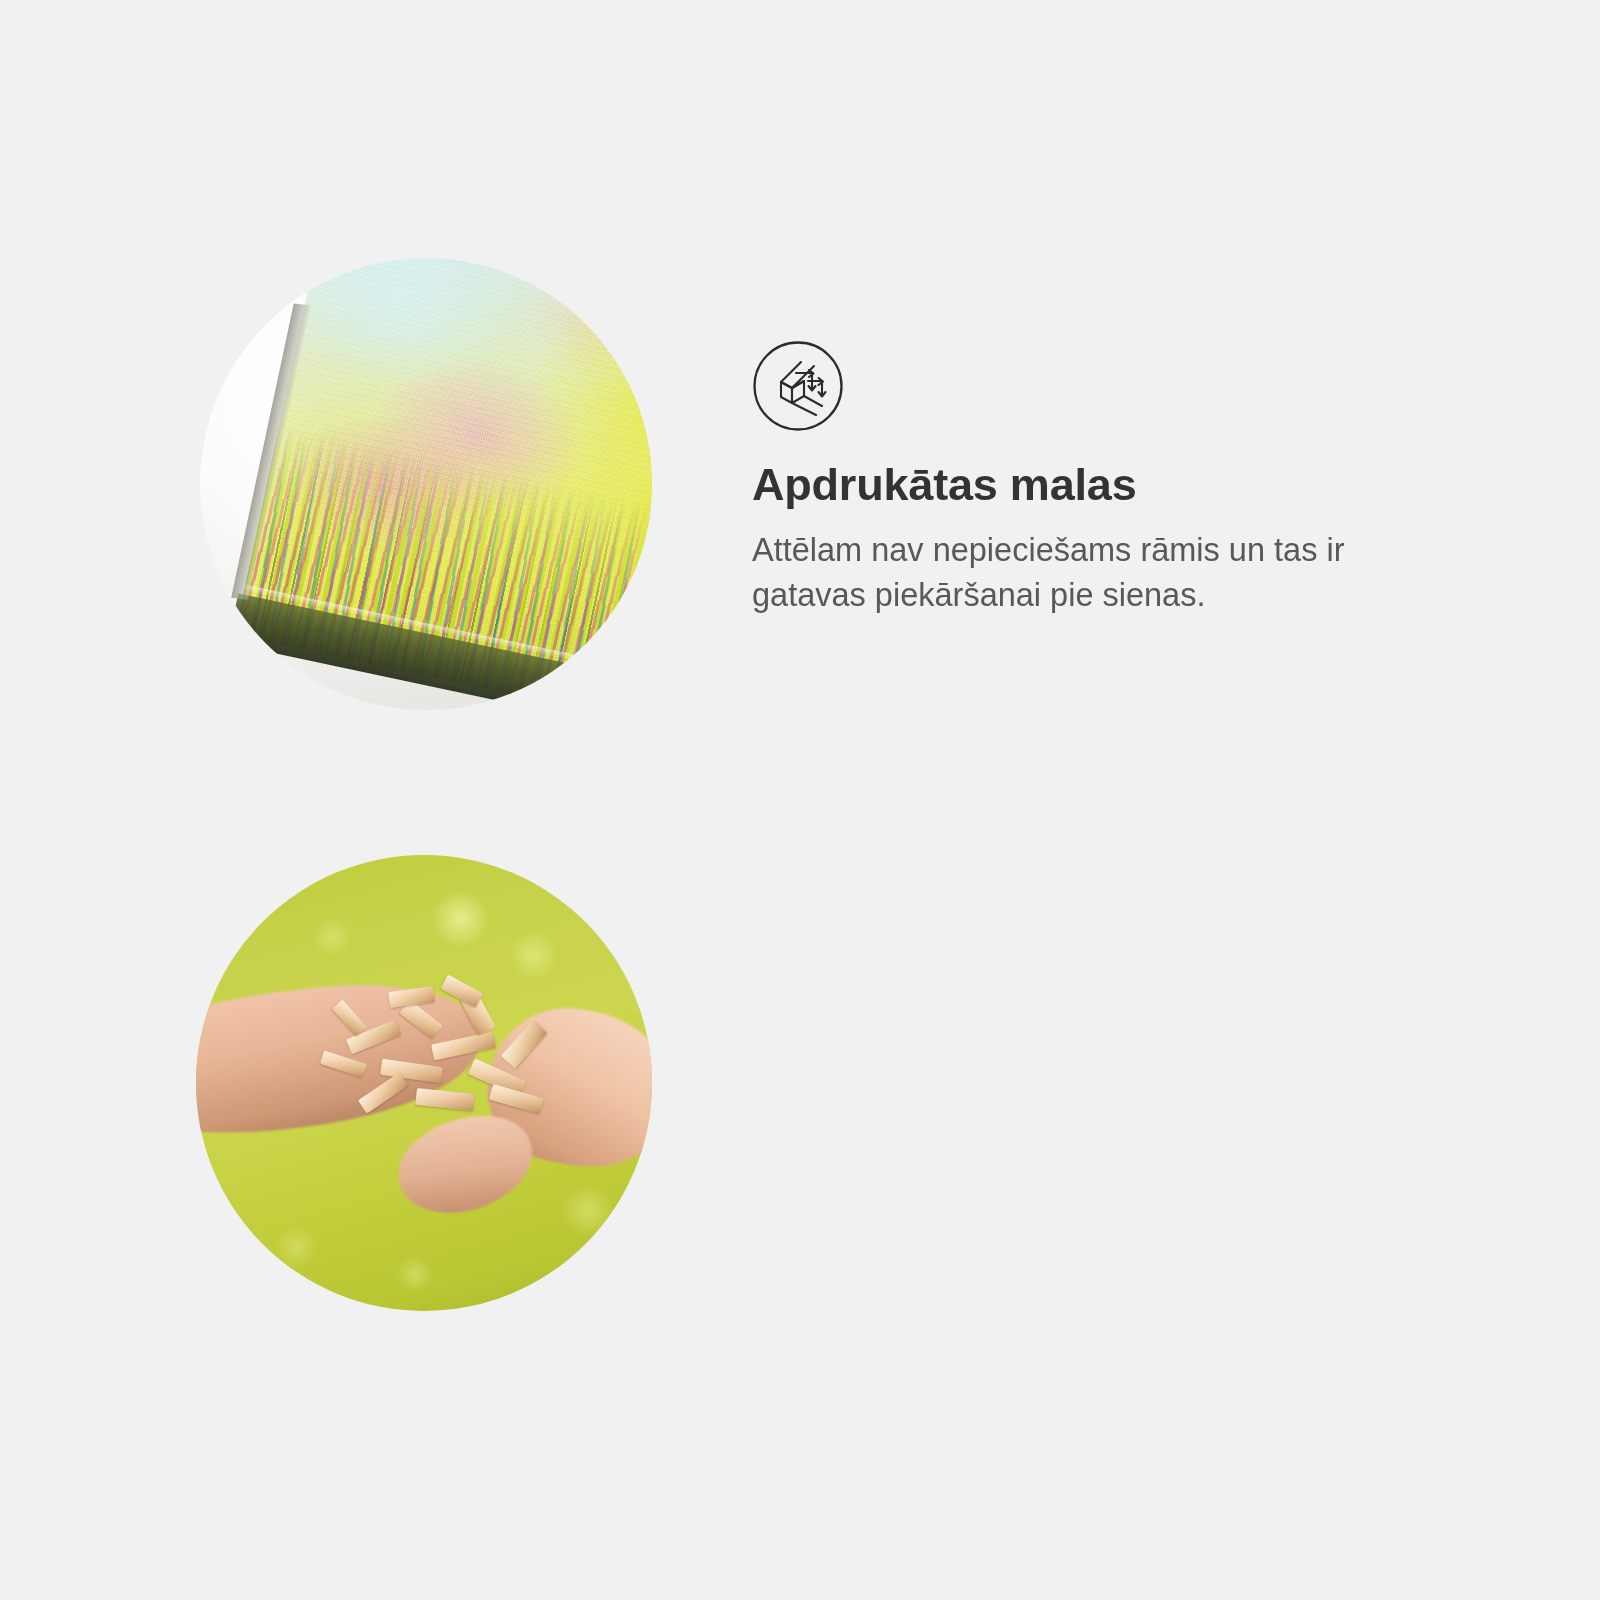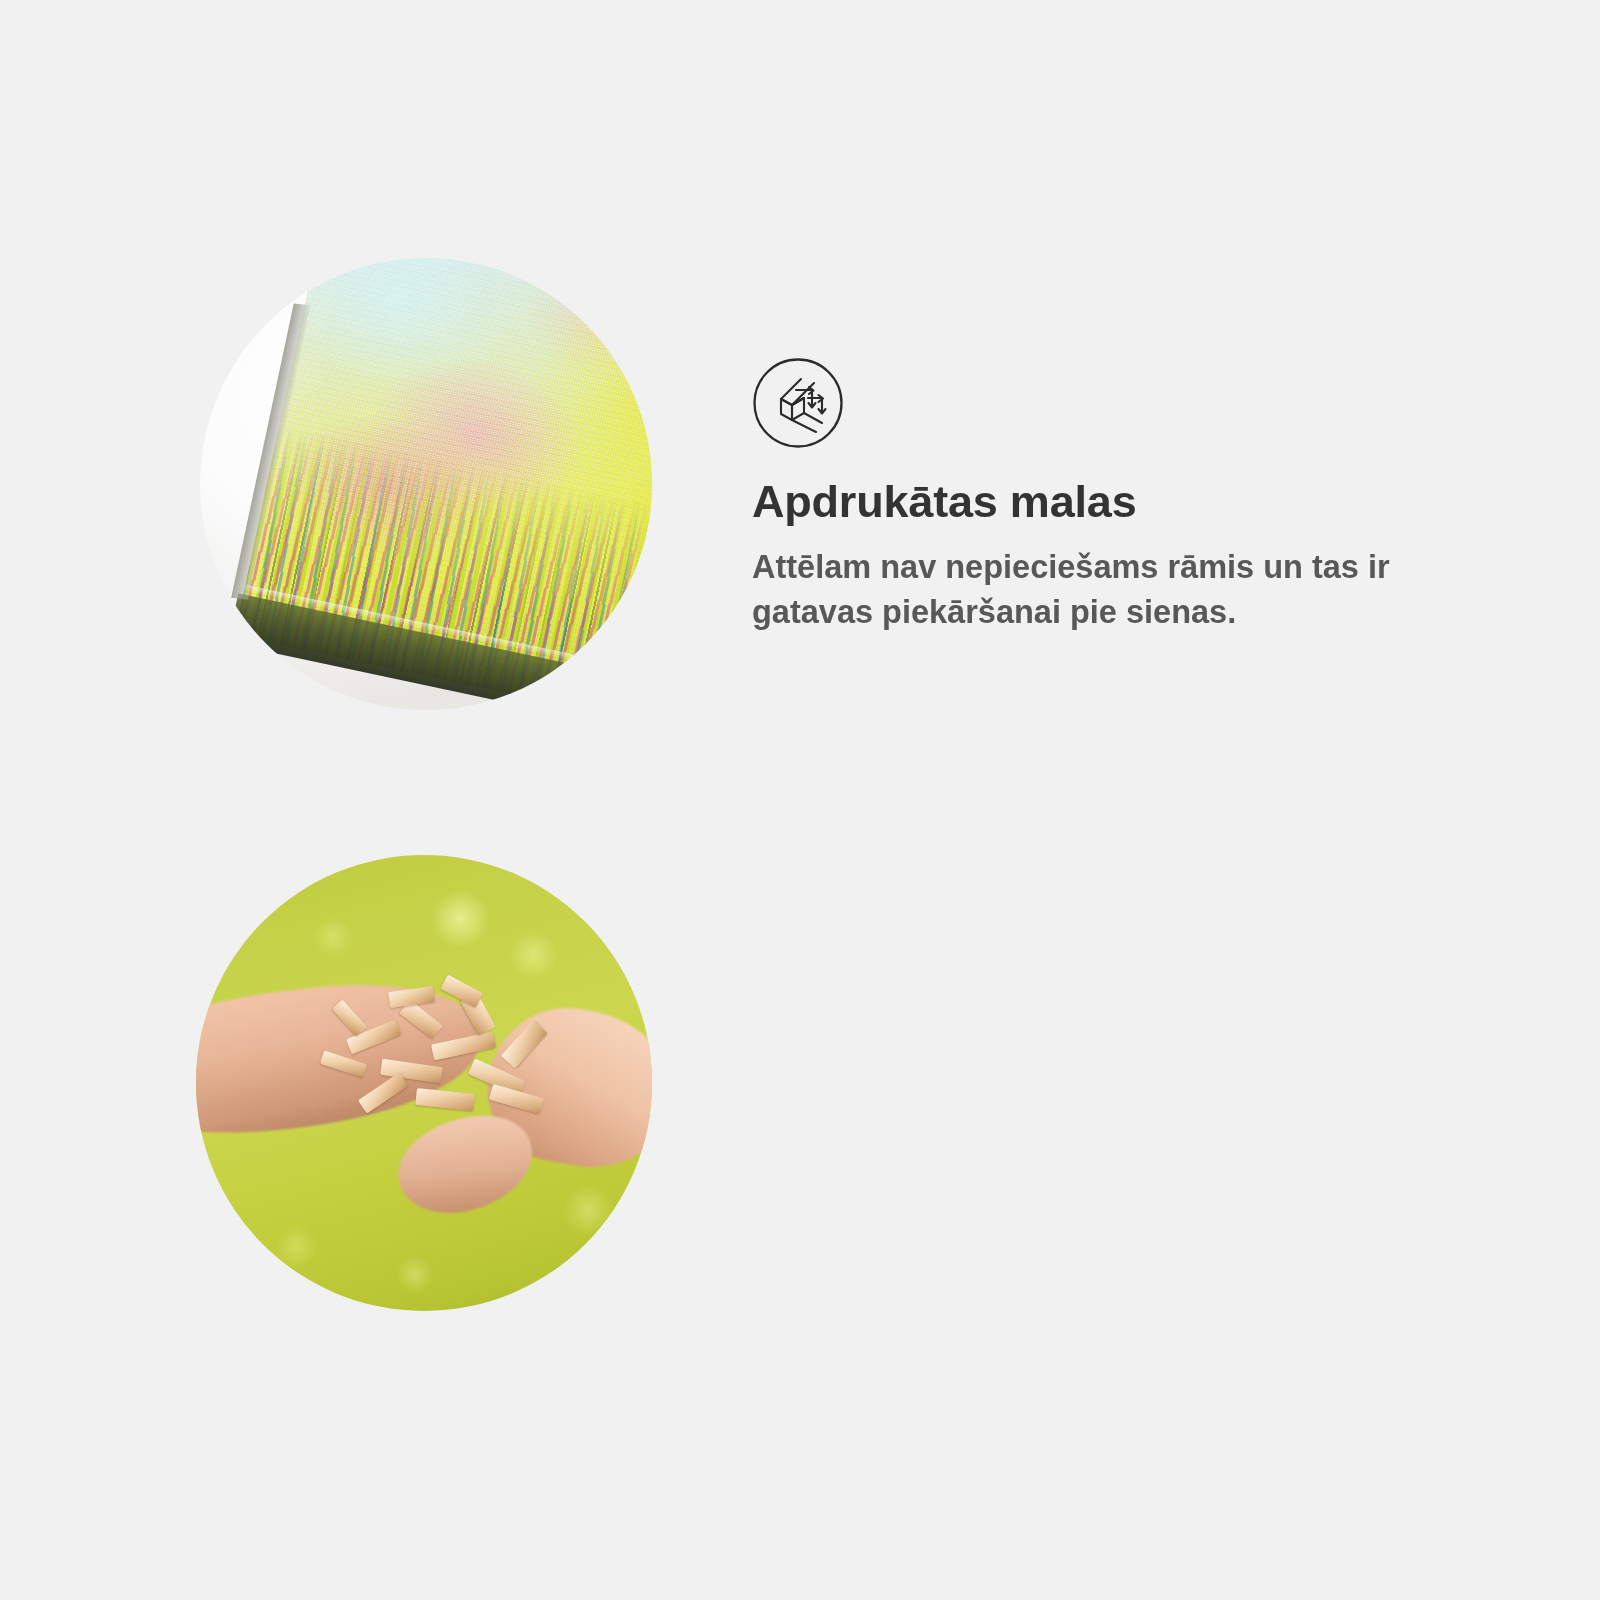--- a/index.html
+++ b/index.html
@@ -250,21 +250,21 @@
     font-size: 45px;
     font-weight: 700;
     color: #333335;
     letter-spacing: -0.2px;
     line-height: 1.1;
     white-space: nowrap;
   }
   .feature-desc {
     margin: 0;
     font-size: 32.5px;
-    font-weight: 700;
+    font-weight: 400;
     color: #585858;
     line-height: 1.40;
     max-width: 700px;
   }
 </style>
 </head>
 <body>
 
 <div class="page">
 
@@ -280,21 +280,21 @@
             <div class="weave"></div>
             <div class="streaks"></div>
           </div>
           <div class="edge-highlight"></div>
           <div class="side-edge"></div>
           <div class="left-slice"></div>
         </div>
       </div>
     </div>
 
-    <div class="text-col" style="left:752px; top:357px; width:740px;">
+    <div class="text-col" style="left:752px; top:340px; width:740px;">
       <span class="feature-icon">
         <svg viewBox="0 0 92 92" xmlns="http://www.w3.org/2000/svg" fill="none" stroke="#2b2b2b" stroke-width="2.1" stroke-linecap="round" stroke-linejoin="round">
           <circle cx="46" cy="46" r="43.5" stroke-width="2.3"></circle>
 
           <path d="M29 42 L29 57 L40 63 L40 48 Z"></path>
           <path d="M40 48 L40 63 L52 56 L52 41 Z"></path>
           <path d="M29 42 L40 48 L52 41"></path>
 
           <path d="M29 42 L49 22"></path>
           <path d="M40 48 L62 26"></path>

